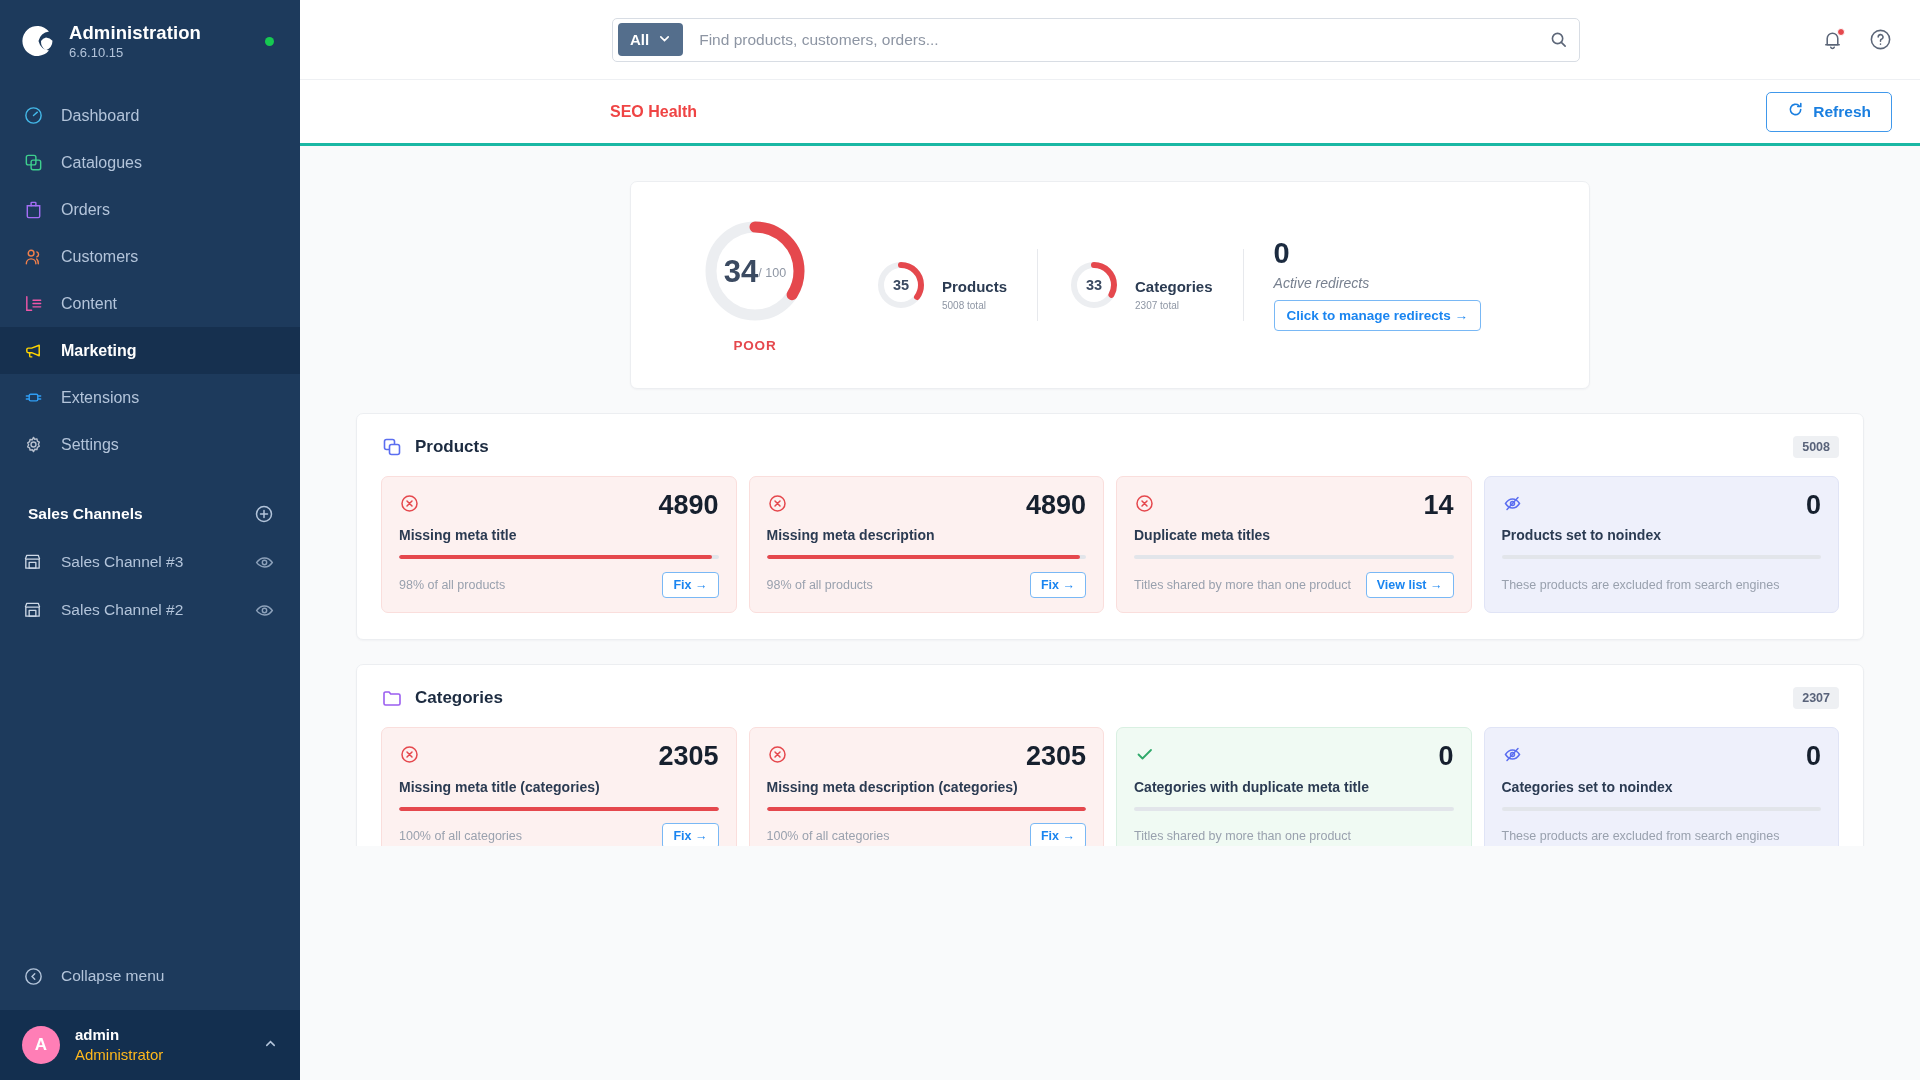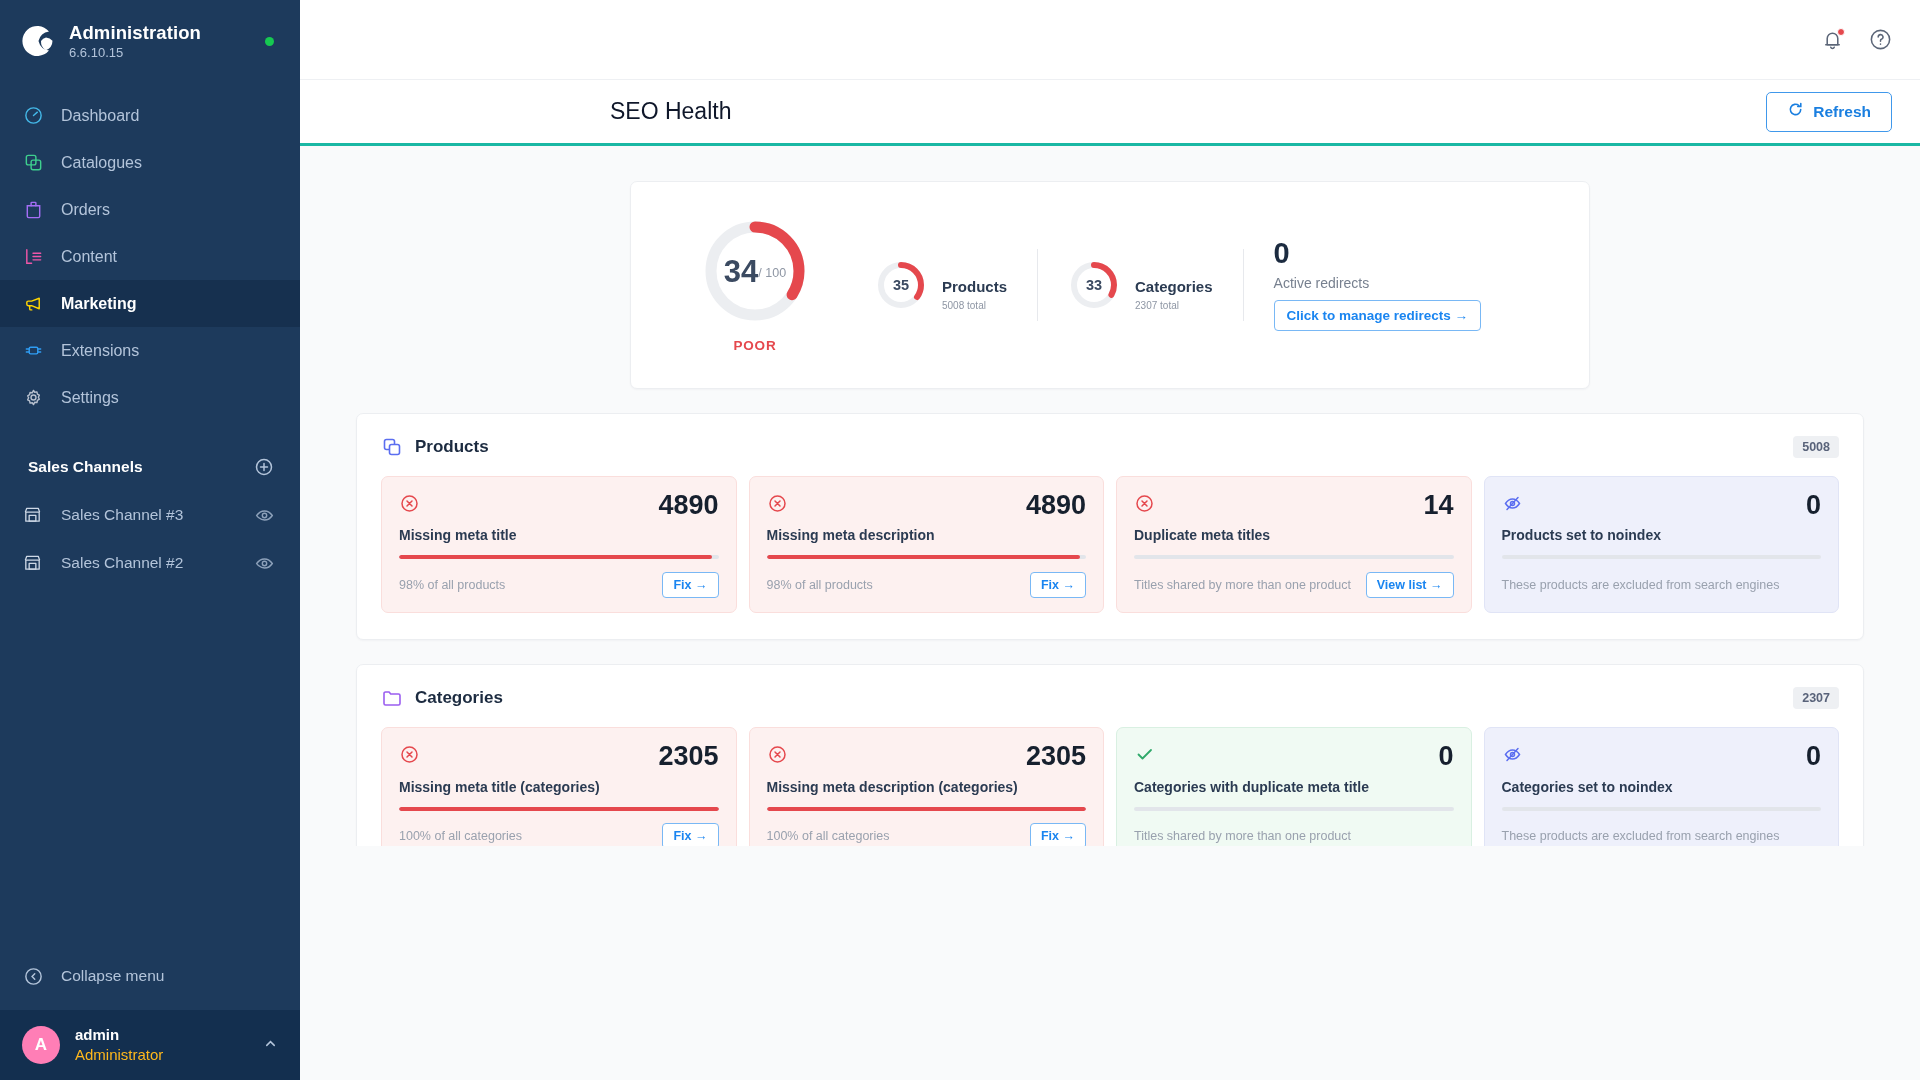--- a/index.html
+++ b/index.html
@@ -116,21 +116,21 @@
     position: absolute; right: 1px; top: 1px;
     width: 8px; height: 8px; border-radius: 50%;
     background: #e5484d; border: 1.5px solid #fff;
   }
 
   .pagehead {
     height: 66px; background: #ffffff;
     display: flex; align-items: center; justify-content: space-between;
     padding: 0 28px 0 0; border-bottom: 3px solid #1ab8a4;
   }
-  .pagetitle { font-size: 23px; font-weight: normal; color: #0f172a; margin-left: 310px; }
+  .pagetitle { font-size: 16px; font-weight: bold; color: #ef4444; margin-left: 310px; }
   .btn-refresh {
     display: flex; align-items: center; gap: 9px;
     border: 1px solid #4098eb; color: #1a7fe0;
     background: #fff; border-radius: 5px;
     height: 40px; padding: 0 20px;
     font-size: 15.5px; font-weight: bold; cursor: pointer;
     font-family: "Liberation Sans", sans-serif;
   }
 
   .content { flex: 1; overflow-y: auto; padding: 26px 56px 40px 56px; }
@@ -155,21 +155,21 @@
   .ministat { display: flex; align-items: flex-end; gap: 15px; padding: 0 30px; }
   .gauge-sm { position: relative; width: 52px; height: 52px; flex: 0 0 52px;}
   .gauge-sm .gnum { position:absolute; inset:0; display:flex; align-items:center; justify-content:center;
     font-size: 14.5px; font-weight: bold; color:#3b4a61;}
   .ms-title { font-size: 15px; font-weight: bold; color: #2b3b52; line-height: 1.35;}
   .ms-sub { font-size: 10px; color: #8e96a4; margin-top: 3px;}
   .vdiv { width: 1px; height: 72px; background: #e7e9ed; }
 
   .redirects { padding-left: 30px; }
   .rd-num { font-size: 29px; font-weight: bold; color: #1c2b40; line-height: 1; }
-  .rd-sub { font-size: 14px; color: #77808f; margin-top: 7px; }
+  .rd-sub { font-size: 14px; color: #77808f; margin-top: 7px; font-style: italic; }
   .rd-btn {
     margin-top: 9px; display: inline-flex; align-items:center;
     border: 1px solid #79b8f5; border-radius: 4px;
     color: #1a85f0; background:#fff; font-size: 13.5px; font-weight: bold;
     padding: 7px 12px; cursor: pointer;
     font-family: "Liberation Sans", sans-serif;
   }
 
   
   .group {
@@ -251,20 +251,30 @@
         <span class="ic">
           <svg viewBox="0 0 22 22" width="21" height="21" fill="none" stroke="#a46ef5" stroke-width="1.5">
             <path d="M4.5 7h13v11a1.5 1.5 0 0 1-1.5 1.5H6A1.5 1.5 0 0 1 4.5 18Z"></path>
             <path d="M8.5 7V4.2a.7.7 0 0 1 .7-.7h3.6a.7.7 0 0 1 .7.7V7" stroke-linecap="round"></path>
           </svg>
         </span>
         <span class="lb">Orders</span>
       </div>
       <div class="sb-item">
         <span class="ic">
+          <svg viewBox="0 0 22 22" width="21" height="21" fill="none" stroke="#f4814b" stroke-width="1.5">
+            <circle cx="8.5" cy="7.5" r="3"></circle>
+              <path d="M3.5 18.5c0-3 2.2-5 5-5s5 2 5 5" stroke-linecap="round"></path>
+            <path d="M14.5 6.2a2.8 2.8 0 0 1 0 5.2M16 18.5c0-2.2-.6-3.8-1.6-4.8" stroke-linecap="round"></path>
+          </svg>
+        </span>
+        <span class="lb">Customers</span>
+      </div>
+      <div class="sb-item">
+        <span class="ic">
           <svg viewBox="0 0 22 22" width="21" height="21" fill="none" stroke="#f056a8" stroke-width="1.5" stroke-linecap="round">
             <path d="M4 4v14h5"></path>
               <path d="M10.5 7.5h8M10.5 11h8M10.5 14.5h8"></path>
           </svg>
         </span>
         <span class="lb">Content</span>
       </div>
       <div class="sb-item active">
         <span class="ic">
           <svg viewBox="0 0 22 22" width="21" height="21" fill="none" stroke="#ffd500" stroke-width="1.5" stroke-linejoin="round">
@@ -359,20 +369,37 @@
         <svg viewBox="0 0 16 16" width="15" height="15" fill="none" stroke="#b3c4da" stroke-width="1.6" stroke-linecap="round">
           <path d="M4 10l4-4 4 4"></path>
         </svg>
       </span>
     </div>
   </aside>
 
   <div class="main">
 
     <header class="topbar">
+      <div class="search-wrap">
+        <div class="search-scope">
+          <span>All</span>
+          <span>
+            <svg viewBox="0 0 14 14" width="13" height="13" fill="none" stroke="#ffffff" stroke-width="1.8" stroke-linecap="round">
+              <path d="M3 5.2 7 9.2l4-4"></path>
+            </svg>
+          </span>
+        </div>
+        <input class="search-input" value="" placeholder="Find products, customers, orders..." style="">
+        <span class="search-btn">
+          <svg viewBox="0 0 20 20" width="19" height="19" fill="none" stroke="#5c6678" stroke-width="1.7" stroke-linecap="round">
+            <circle cx="9" cy="9" r="5.4"></circle>
+              <path d="M13 13l4 4"></path>
+          </svg>
+        </span>
+      </div>
       <div class="top-right">
         <span class="top-icon">
           <svg viewBox="0 0 26 26" width="25" height="25" fill="none" stroke="#5c6678" stroke-width="1.6" stroke-linejoin="round">
             <path d="M7.5 18.5V12a5.5 5.5 0 0 1 11 0v6.5Z"></path>
               <path d="M6 18.5h14" stroke-linecap="round"></path>
             <path d="M11.2 21a1.9 1.9 0 0 0 3.6 0" stroke-linecap="round"></path>
           </svg>
           <i class="bell-badge"></i>
         </span>
         <span class="top-icon">

